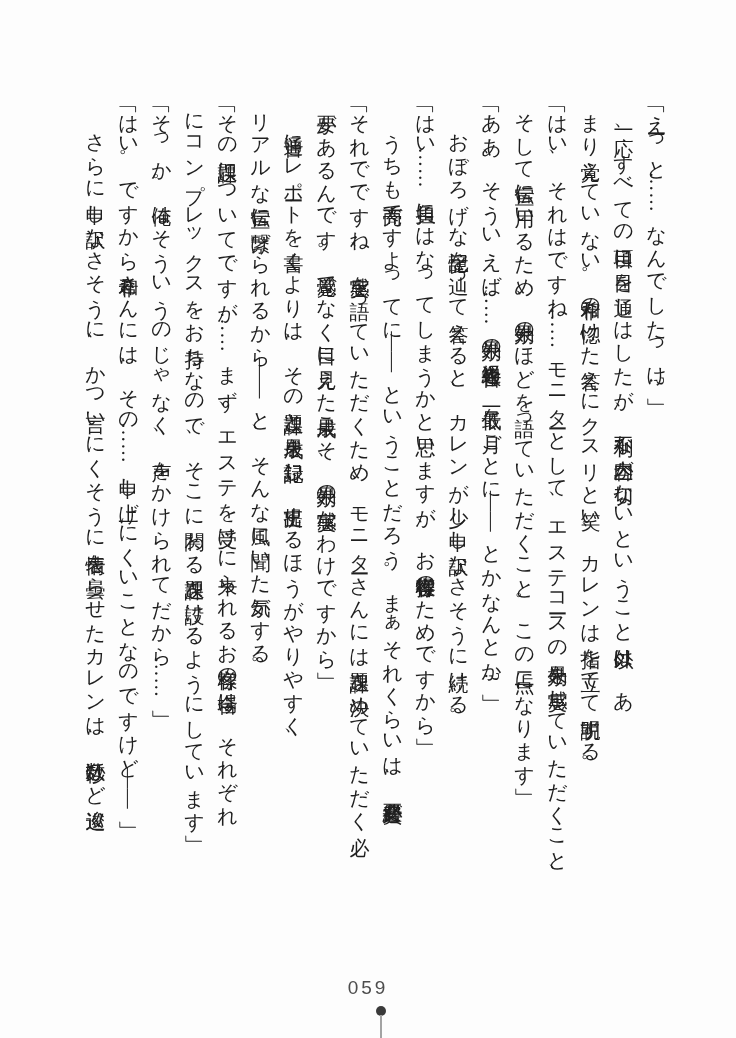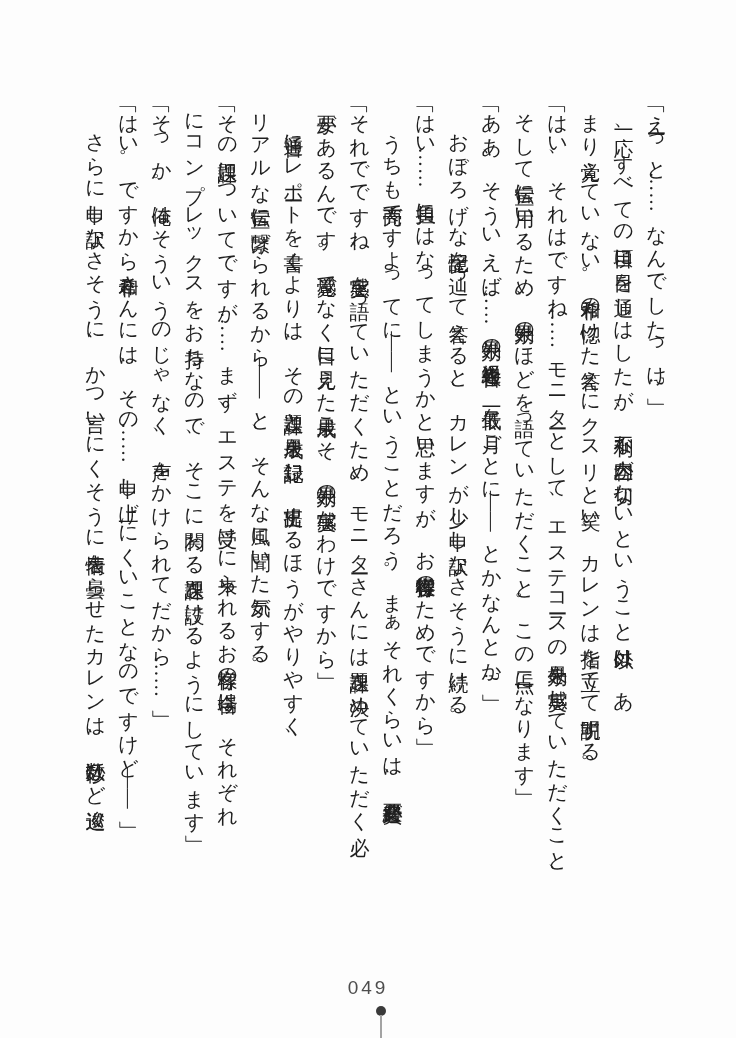--- a/index.html
+++ b/index.html
@@ -95,20 +95,20 @@
       <p class="line">要があるんです。感覚でなく目に見えた成果こそ、効果の実感なわけですから」</p>
       <p class="line indent">普通にレポートを書くよりは、その課題と成果を記録し、提出するほうがやりやすく、</p>
       <p class="line">リアルな宣伝に繋げられるから――と、そんな風に聞いた気がする。</p>
       <p class="line">「その課題についてですが……まず、エステを受けに来られるお客様の場合は、それぞれ</p>
       <p class="line">にコンプレックスをお持ちなので、そこに関わる課題を設けるようにしています」</p>
       <p class="line">「そっか。俺はそういうのじゃなく、声をかけられてだから……」</p>
       <p class="line">「はい。ですから和希さんには、その……申し上げにくいことなのですけど――」</p>
       <p class="line indent">さらに申し訳なさそうに、かつ言いにくそうに表情を曇らせたカレンは、数秒ほど逡巡</p>
     </div>
 
-  <div class="page-number">049</div>
+  <div class="page-number">059</div>
 
   <div class="marker">
     <div class="marker-circle"></div>
     <div class="marker-line"></div>
   </div>
 
 </div>
 
 </body></html>

